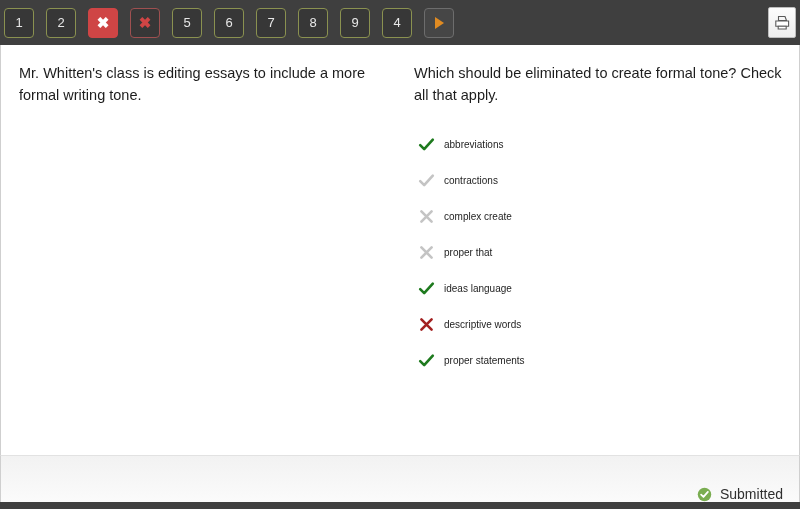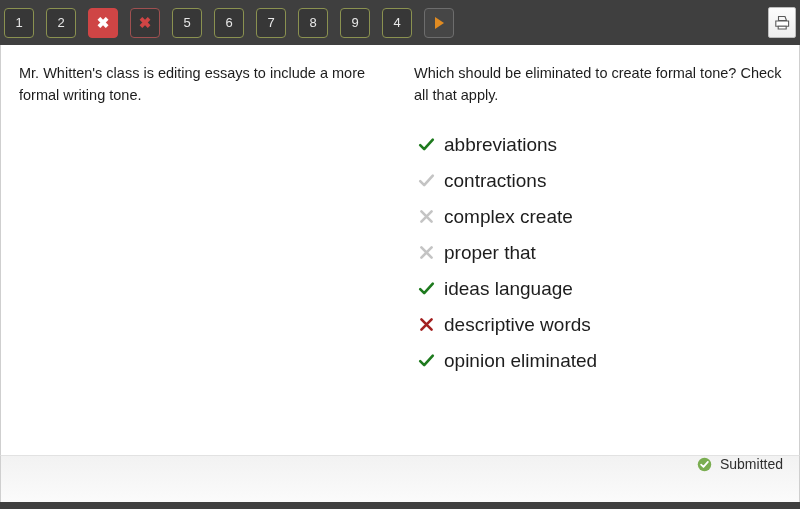--- a/index.html
+++ b/index.html
@@ -125,21 +125,21 @@
 
   .options {
     list-style: none;
     margin-top: 20px;
   }
 
   .option {
     display: flex;
     align-items: center;
     height: 36px;
-    font-size: 19px;
+    font-size: 10px;
     color: #1d1d1d;
   }
 
   .opt-icon {
     width: 30px;
     flex: 0 0 30px;
     display: flex;
     align-items: center;
     justify-content: flex-start;
     padding-left: 4px;
@@ -148,21 +148,21 @@
   .opt-label { line-height: 1; }
 
   
   .footer {
     flex: 0 0 47px;
     background: linear-gradient(#f2f2f2, #fbfbfb);
     border-top: 1px solid #e2e2e2;
     border-left: 1px solid #cfcfcf;
     border-right: 1px solid #cfcfcf;
     display: flex;
-    align-items: flex-start;
+    align-items: flex-end;
     justify-content: flex-end;
     padding-right: 16px;
   }
 
   .submitted {
     display: flex;
     align-items: center;
     font-size: 14px;
     color: #2e2e2e;
   }
@@ -286,21 +286,21 @@
               </svg>
             </span>
             <span class="opt-label">descriptive words</span>
           </li>
           <li class="option">
             <span class="opt-icon">
               <svg width="17" height="17" viewBox="0 0 17 17">
                 <path d="M2.2 9.2 L6.2 13.2 L14.8 3.6" fill="none" stroke="#1e7a1e" stroke-width="2.6" stroke-linecap="round" stroke-linejoin="round"></path>
               </svg>
             </span>
-            <span class="opt-label">opinion eliminated</span>
+            <span class="opt-label">proper statements</span>
           </li>
         </ul>
     </div>
 
   </div>
 
   <div class="footer">
     <div class="submitted">
       <span class="circle-check">
         <svg width="15" height="15" viewBox="0 0 16 16">

